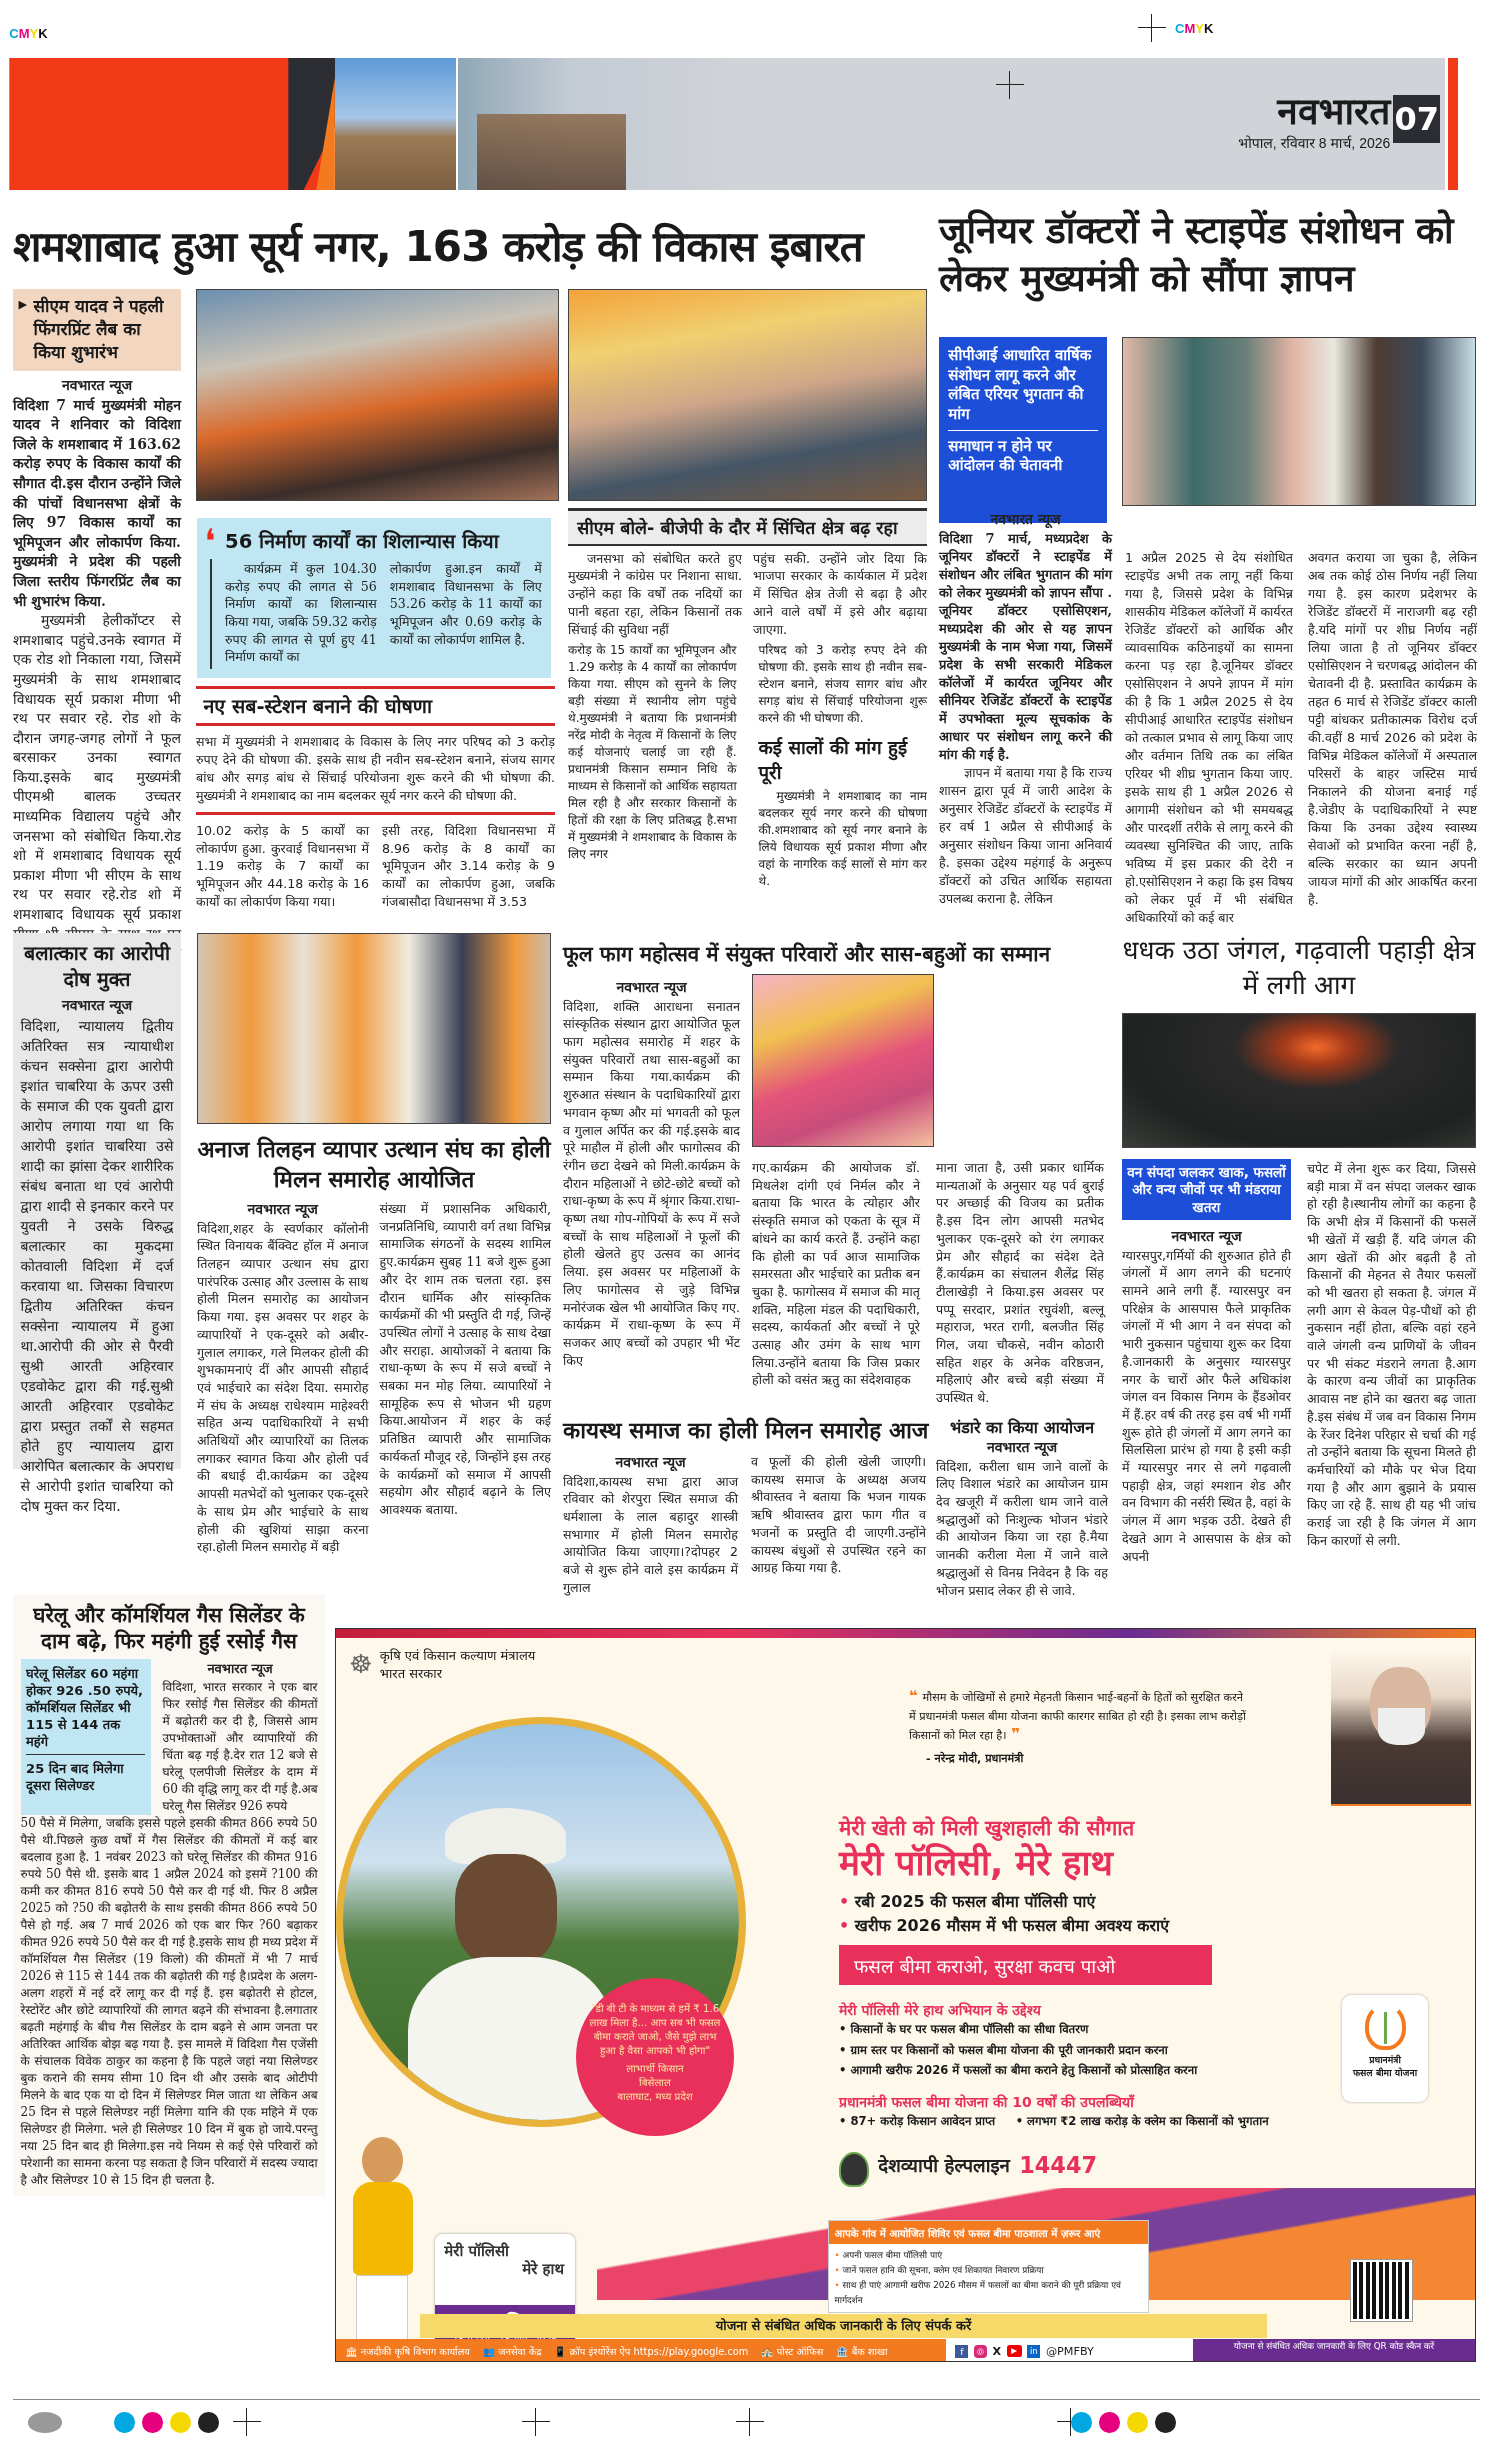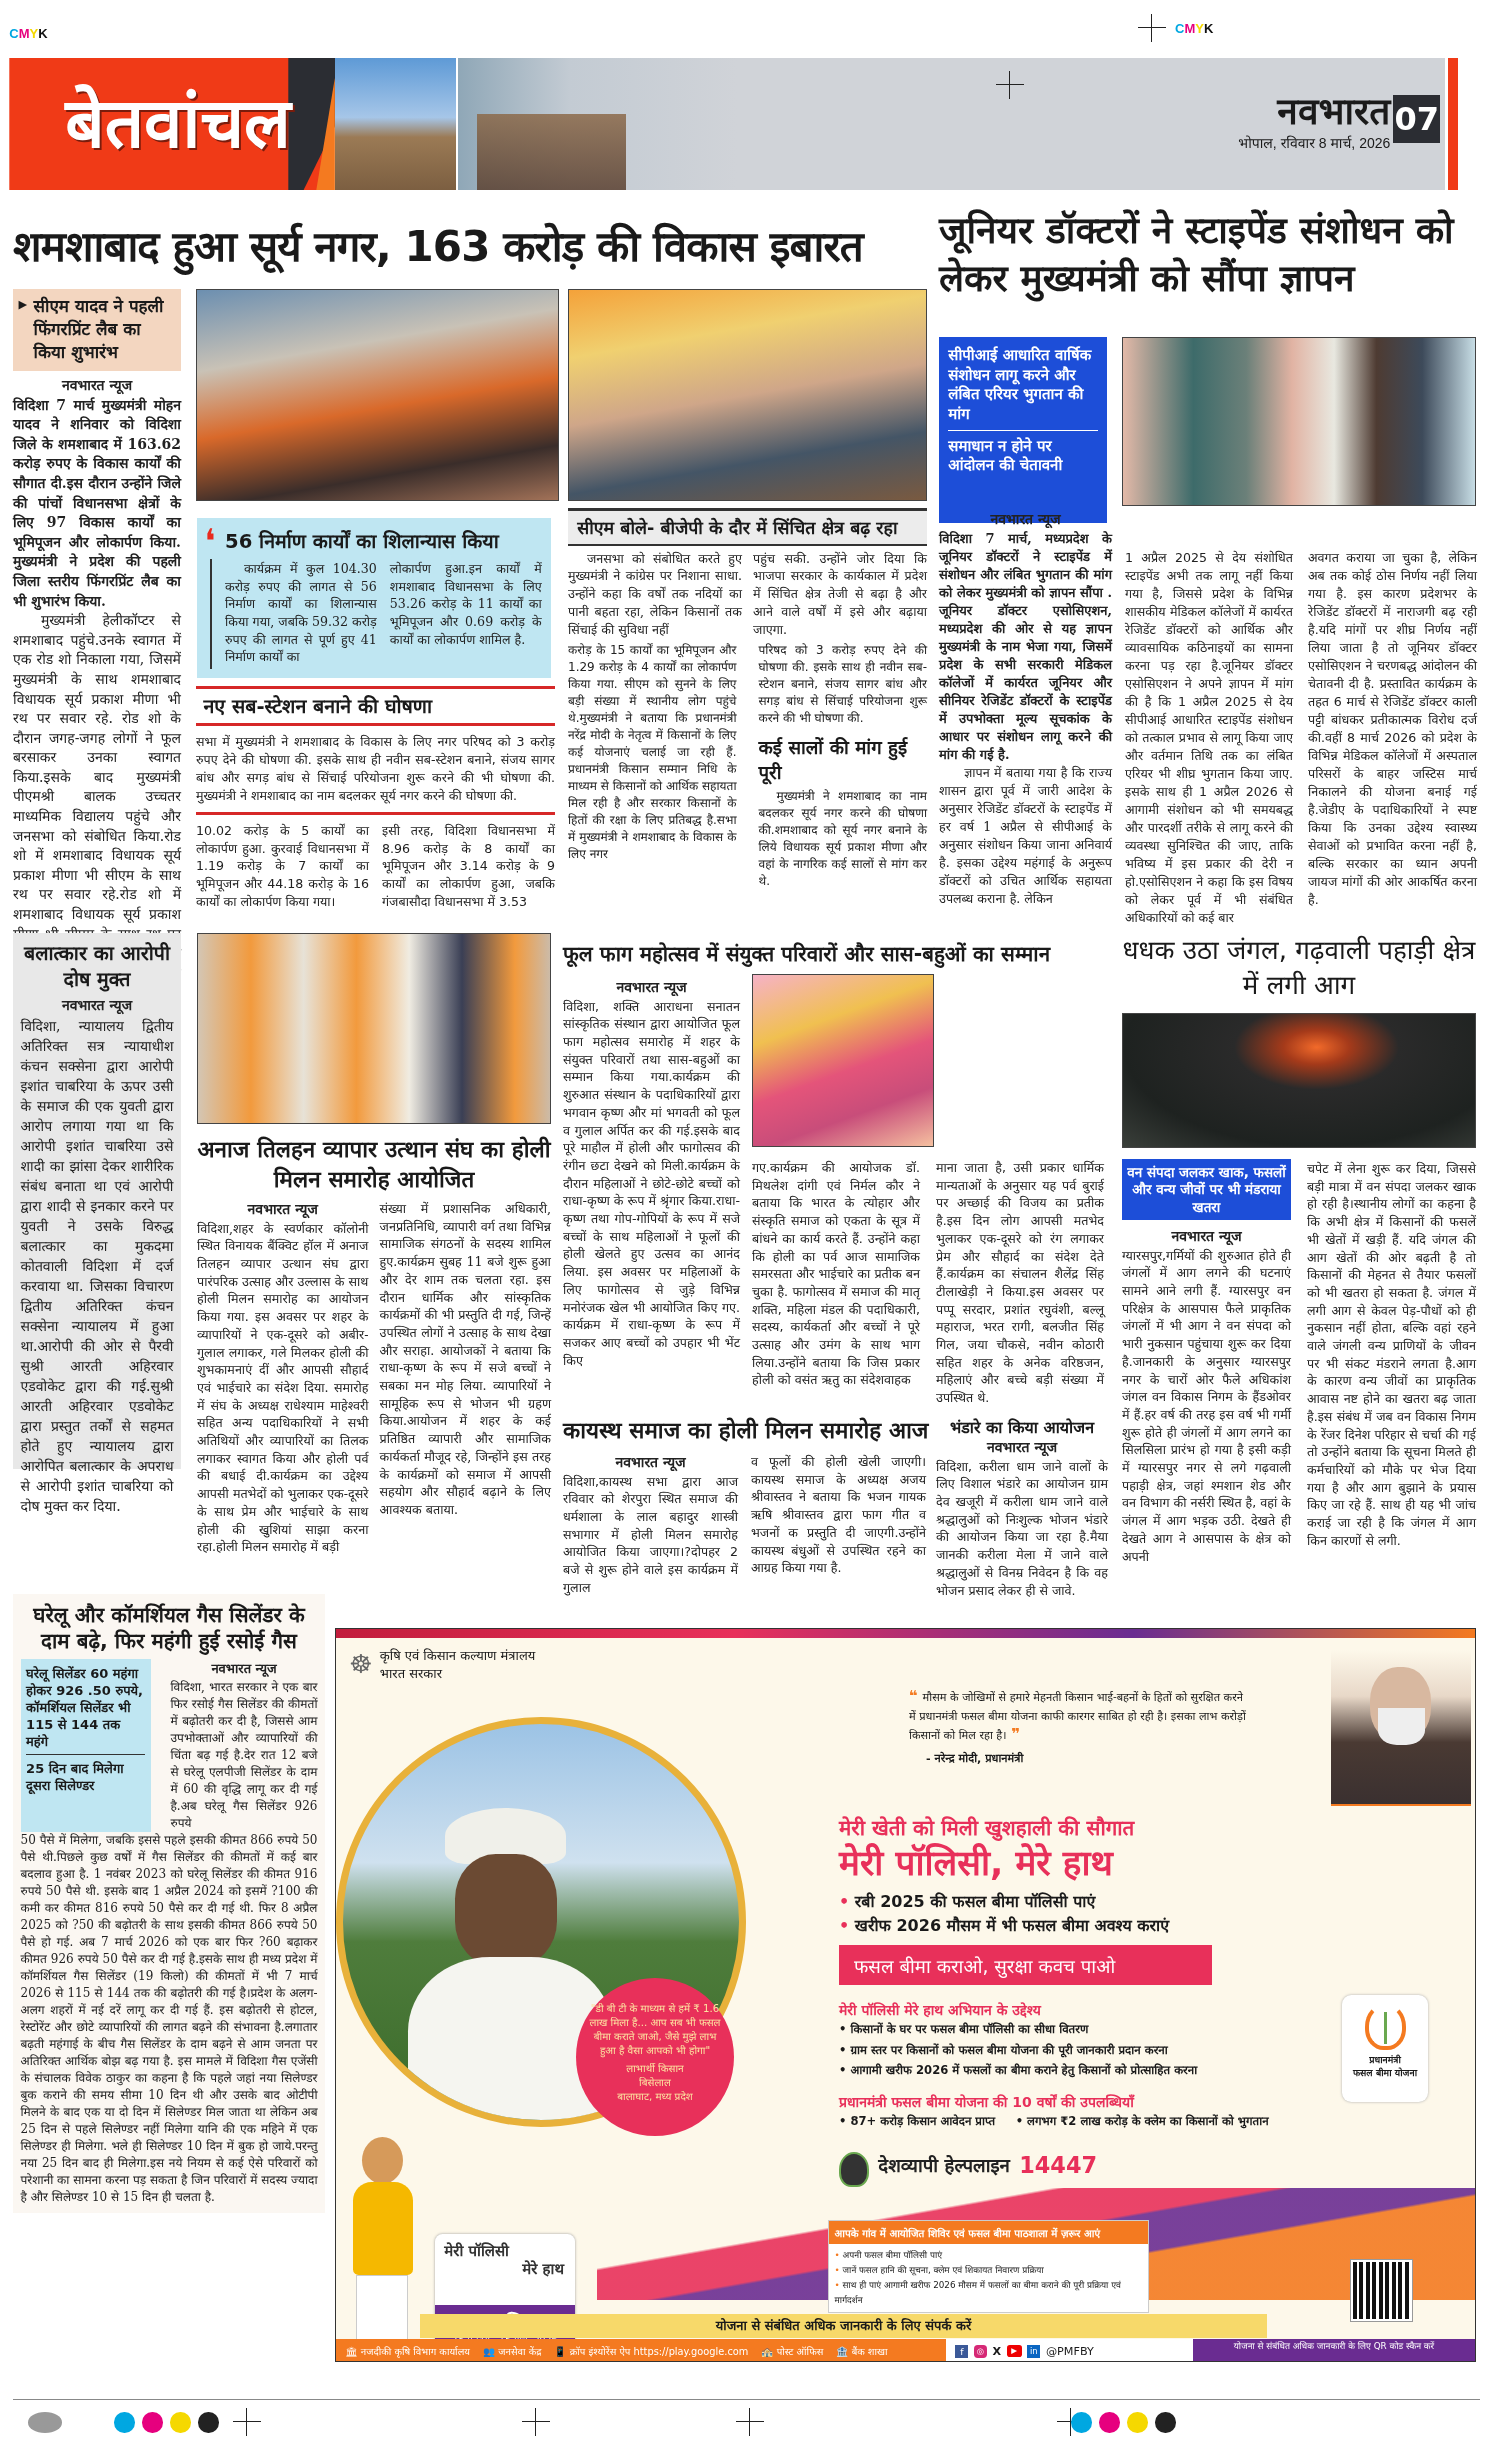--- a/index.html
+++ b/index.html
@@ -28,21 +28,20 @@
 <body>
 
 <div class="abs cmyk" style="left:9.3px;top:26px"><span class="c">C</span><span class="m">M</span><span class="y">Y</span><span class="k">K</span></div>
 <div class="cross" style="left:1138px;top:14px"></div>
 <div class="abs cmyk" style="left:1175px;top:20.5px"><span class="c">C</span><span class="m">M</span><span class="y">Y</span><span class="k">K</span></div>
 
 <div class="abs" style="left:9.3px;top:58px;width:1448px;height:132px">
   <div class="abs" style="left:0;top:0;width:321px;height:132px;background:#f03a17;clip-path:polygon(0 0,100% 0,100% 100%,0 100%)"></div>
   <div class="abs" style="left:279px;top:0;width:51px;height:132px;background:#2b2d33;clip-path:polygon(0 0,100% 0,100% 45%,30% 100%,0 100%)"></div>
   <div class="abs" style="left:307px;top:0;width:18.6px;height:132px;background:#f47a20;clip-path:polygon(100% 15%,100% 100%,0 100%)"></div>
-  <div class="abs hd" style="left:56px;top:15px;font-size:69px;color:#fff;text-shadow:1.9px 1.9px 0 #7a1c0c;letter-spacing:0">बेतवांचल</div>
   <div class="abs" style="left:326px;top:0;width:121px;height:132px;background:linear-gradient(180deg,#5e9ad6 0%,#a6c6e8 45%,#9b7a55 60%,#7c5f41 100%)"></div>
   <div class="abs" style="left:449px;top:0;width:279px;height:132px;background:linear-gradient(90deg,#8fa7b7 0%,#c3cbd3 40%,#d0d3d8 100%)">
     <div class="abs" style="left:18.6px;top:56px;width:149px;height:76px;background:linear-gradient(180deg,#8c6a4a,#5a4030);opacity:.85"></div>
   </div>
   <div class="abs" style="left:728px;top:0;width:708px;height:132px;background:#d0d3d8"></div>
   <div class="abs" style="left:1439px;top:0;width:9.3px;height:132px;background:#f03a17"></div>
   <div class="cross" style="left:987px;top:13px"></div>
   <div class="abs hd" style="right:67px;top:26px;font-size:37px;letter-spacing:0">नवभारत</div>
   <div class="abs" style="right:67px;top:75px;font-size:14px;font-family:'Liberation Sans',sans-serif">भोपाल, रविवार 8 मार्च, 2026</div>
   <div class="abs hd" style="right:17px;top:37px;width:47px;height:48px;background:#2b2d33;color:#fff;font-size:32px;text-align:center;line-height:48px;letter-spacing:0">07</div>
@@ -163,21 +162,21 @@
   <div class="hd" style="color:#fff;font-size:13.5px;line-height:17.7px;letter-spacing:0">वन संपदा जलकर खाक, फसलों और वन्य जीवों पर भी मंडराया खतरा</div>
 </div>
 <div class="abs" style="left:1122px;top:1227px;width:169px">
   <span class="byline txt">नवभारत न्यूज</span>
   <p class="txt sans" style="font-size:12.6px;line-height:17.7px">ग्यारसपुर,गर्मियों की शुरुआत होते ही जंगलों में आग लगने की घटनाएं सामने आने लगी हैं. ग्यारसपुर वन परिक्षेत्र के आसपास फैले प्राकृतिक जंगलों में भी आग ने वन संपदा को भारी नुकसान पहुंचाया शुरू कर दिया है.जानकारी के अनुसार ग्यारसपुर नगर के चारों ओर फैले अधिकांश जंगल वन विकास निगम के हैंडओवर में हैं.हर वर्ष की तरह इस वर्ष भी गर्मी शुरू होते ही जंगलों में आग लगने का सिलसिला प्रारंभ हो गया है इसी कड़ी में ग्यारसपुर नगर से लगे गढ़वाली पहाड़ी क्षेत्र, जहां श्मशान शेड और वन विभाग की नर्सरी स्थित है, वहां के जंगल में आग भड़क उठी. देखते ही देखते आग ने आसपास के क्षेत्र को अपनी</p>
 </div>
 <p class="abs txt sans" style="left:1307px;top:1160px;width:169px;font-size:12.6px;line-height:17.7px">चपेट में लेना शुरू कर दिया, जिससे बड़ी मात्रा में वन संपदा जलकर खाक हो रही है।स्थानीय लोगों का कहना है कि अभी क्षेत्र में किसानों की फसलें भी खेतों में खड़ी हैं. यदि जंगल की आग खेतों की ओर बढ़ती है तो किसानों की मेहनत से तैयार फसलों को भी खतरा हो सकता है. जंगल में लगी आग से केवल पेड़-पौधों को ही नुकसान नहीं होता, बल्कि वहां रहने वाले जंगली वन्य प्राणियों के जीवन पर भी संकट मंडराने लगता है.आग के कारण वन्य जीवों का प्राकृतिक आवास नष्ट होने का खतरा बढ़ जाता है.इस संबंध में जब वन विकास निगम के रेंजर दिनेश परिहार से चर्चा की गई तो उन्होंने बताया कि सूचना मिलते ही कर्मचारियों को मौके पर भेज दिया गया है और आग बुझाने के प्रयास किए जा रहे हैं. साथ ही यह भी जांच कराई जा रही है कि जंगल में आग किन कारणों से लगी.</p>
 
 <div class="abs" style="left:13px;top:1594px;width:312px;background:#fbf7f2;padding:7.5px">
   <h2 class="hd" style="font-size:20.5px;line-height:26px;text-align:center;letter-spacing:0">घरेलू और कॉमर्शियल गैस सिलेंडर के दाम बढ़े, फिर महंगी हुई रसोई गैस</h2>
-  <div style="display:flex;gap:20px;margin-top:5.6px">
+  <div style="display:flex;gap:12px;margin-top:5.6px">
     <div class="cyan-box" style="width:130px;padding:5.6px;flex-shrink:0">
       <div class="hd" style="font-size:13px;line-height:17px;letter-spacing:0;border-bottom:0.9px solid #333;padding-bottom:4.7px">घरेलू सिलेंडर 60 महंगा होकर 926 .50 रुपये, कॉमर्शियल सिलेंडर भी 115 से 144 तक महंगे</div>
       <div class="hd" style="font-size:13px;line-height:17px;letter-spacing:0;padding-top:4.7px">25 दिन बाद मिलेगा दूसरा सिलेण्डर</div>
     </div>
     <div style="flex:1">
       <span class="byline txt" style="font-size:13px">नवभारत न्यूज</span>
       <p class="txt" style="font-size:12px;line-height:17px">विदिशा, भारत सरकार ने एक बार फिर रसोई गैस सिलेंडर की कीमतों में बढ़ोतरी कर दी है, जिससे आम उपभोक्ताओं और व्यापारियों की चिंता बढ़ गई है.देर रात 12 बजे से घरेलू एलपीजी सिलेंडर के दाम में 60 की वृद्धि लागू कर दी गई है.अब घरेलू गैस सिलेंडर 926 रुपये</p>
     </div>
   </div>
   <p class="txt" style="font-size:12px;line-height:17px">50 पैसे में मिलेगा, जबकि इससे पहले इसकी कीमत 866 रुपये 50 पैसे थी.पिछले कुछ वर्षों में गैस सिलेंडर की कीमतों में कई बार बदलाव हुआ है. 1 नवंबर 2023 को घरेलू सिलेंडर की कीमत 916 रुपये 50 पैसे थी. इसके बाद 1 अप्रैल 2024 को इसमें ?100 की कमी कर कीमत 816 रुपये 50 पैसे कर दी गई थी. फिर 8 अप्रैल 2025 को ?50 की बढ़ोतरी के साथ इसकी कीमत 866 रुपये 50 पैसे हो गई. अब 7 मार्च 2026 को एक बार फिर ?60 बढ़ाकर कीमत 926 रुपये 50 पैसे कर दी गई है.इसके साथ ही मध्य प्रदेश में कॉमर्शियल गैस सिलेंडर (19 किलो) की कीमतों में भी 7 मार्च 2026 से 115 से 144 तक की बढ़ोतरी की गई है।प्रदेश के अलग-अलग शहरों में नई दरें लागू कर दी गई हैं. इस बढ़ोतरी से होटल, रेस्टोरेंट और छोटे व्यापारियों की लागत बढ़ने की संभावना है.लगातार बढ़ती महंगाई के बीच गैस सिलेंडर के दाम बढ़ने से आम जनता पर अतिरिक्त आर्थिक बोझ बढ़ गया है. इस मामले में विदिशा गैस एजेंसी के संचालक विवेक ठाकुर का कहना है कि पहले जहां नया सिलेण्डर बुक कराने की समय सीमा 10 दिन थी और उसके बाद ओटीपी मिलने के बाद एक या दो दिन में सिलेण्डर मिल जाता था लेकिन अब 25 दिन से पहले सिलेण्डर नहीं मिलेगा यानि की एक महिने में एक सिलेण्डर ही मिलेगा. भले ही सिलेण्डर 10 दिन में बुक हो जाये.परन्तु नया 25 दिन बाद ही मिलेगा.इस नये नियम से कई ऐसे परिवारों को परेशानी का सामना करना पड़ सकता है जिन परिवारों में सदस्य ज्यादा है और सिलेण्डर 10 से 15 दिन ही चलता है.</p>

